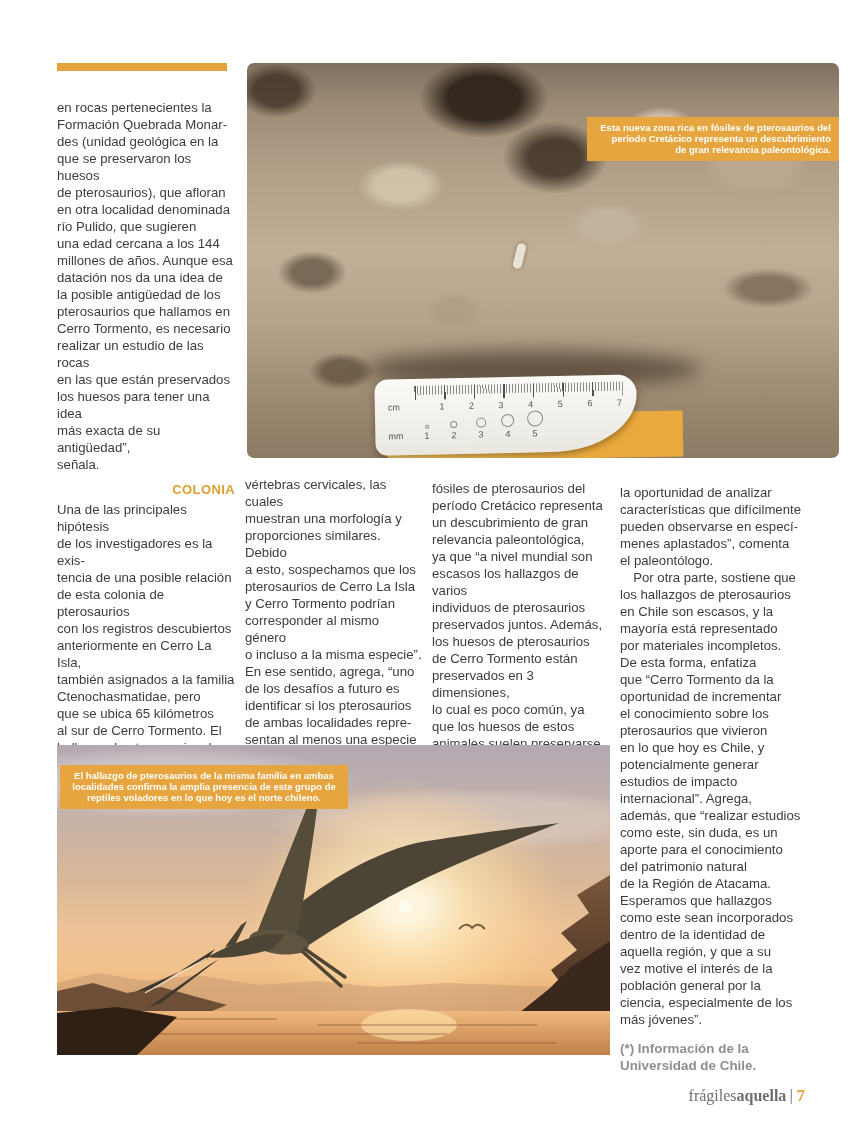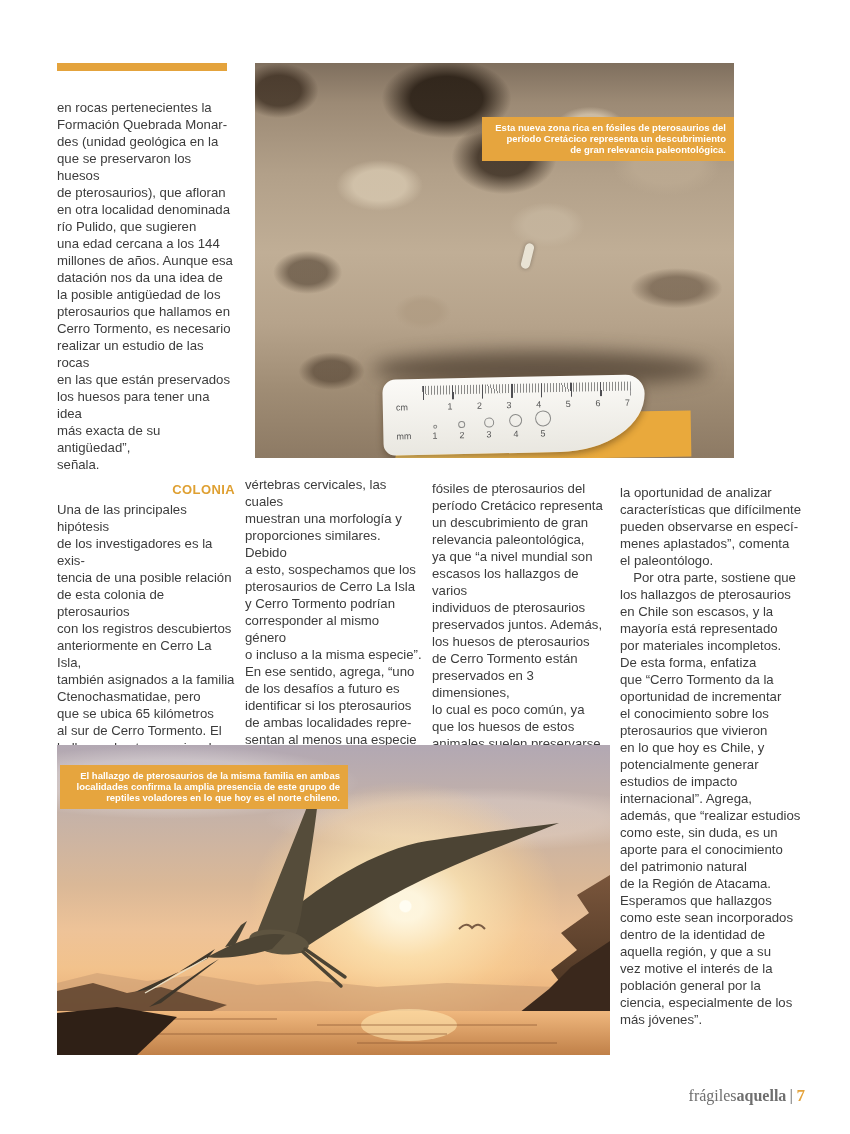--- a/index.html
+++ b/index.html
@@ -11,42 +11,42 @@
   
   .col{position:absolute;font-size:13.2px;line-height:17px;color:#3c3c3c;text-align:left;}
   .col1{left:57px;top:99px;width:178px;}
   .col2{left:245px;top:476px;width:178px;}
   .col3{left:432px;top:480px;width:178px;}
   .col4{left:620px;top:484px;width:190px;}
   .colonia{color:#DFA032;font-weight:bold;text-align:right;font-size:13px;
            letter-spacing:.4px;margin:8px 0 3px 0;}
   .credit{margin-top:12px;font-weight:bold;color:#8f8f8f;font-size:13.4px;line-height:17px;}
   
-  .photo-top{position:absolute;left:255px;top:63px;width:479px;height:395px;overflow:hidden;
+  .photo-top{position:absolute;left:247px;top:63px;width:592px;height:395px;overflow:hidden;
     background:
       radial-gradient(90px 55px at 40% 9%, rgba(35,25,16,.85) 0 40%, transparent 72%),
       radial-gradient(75px 52px at 52% 24%, rgba(40,28,18,.72) 0 35%, transparent 70%),
       radial-gradient(55px 38px at 5% 7%, rgba(50,36,24,.7) 0 40%, transparent 72%),
       radial-gradient(48px 30px at 11% 53%, rgba(55,40,26,.5) 0 40%, transparent 72%),
       radial-gradient(64px 28px at 88% 57%, rgba(70,52,36,.45) 0 40%, transparent 72%),
       radial-gradient(46px 26px at 70% 16%, rgba(208,192,168,.9) 0 45%, transparent 75%),
       radial-gradient(58px 34px at 26% 31%, rgba(213,198,174,.85) 0 45%, transparent 75%),
       radial-gradient(50px 30px at 61% 41%, rgba(198,182,159,.8) 0 45%, transparent 75%),
       radial-gradient(72px 40px at 86% 26%, rgba(188,170,146,.8) 0 45%, transparent 75%),
       radial-gradient(38px 24px at 35% 63%, rgba(175,155,130,.75) 0 45%, transparent 75%),
       radial-gradient(46px 26px at 16% 78%, rgba(60,44,30,.5) 0 40%, transparent 72%),
-      linear-gradient(180deg,#7f6f5e 0%,#9c8a75 10%,#b2a089 28%,#c0ae96 48%,#b6a38b 66%,#a08d75 82%,#8d7a64 100%);}
+      linear-gradient(180deg,#7f6f5e 0%,#9c8a75 10%,#b2a089 28%,#c0ae96 48%,#b6a38b 66%,#a08d75 82%,#8d7a64 100%); border-radius: 7px;}
   .shadow-band{position:absolute;left:118px;top:288px;width:336px;height:36px;
     background:rgba(45,32,22,.55);filter:blur(9px);border-radius:50%;}
   .bone{position:absolute;left:268px;top:180px;width:9px;height:26px;background:#e9e3d4;
     border-radius:5px;transform:rotate(14deg);box-shadow:0 0 4px rgba(0,0,0,.3);}
   .caption-box{position:absolute;background:#E6A53E;color:#ffffff;font-weight:bold;
     font-size:9.5px;line-height:11.2px;padding:5px 8px;}
   .caption-top{right:0;top:54px;width:236px;text-align:right;}
-  .caption-bottom{left:3px;top:20px;width:272px;text-align:right;}
+  .caption-bottom{left:3px;top:20px;width:272px;text-align:center;}
   
   .notebook{position:absolute;left:140px;top:350px;width:296px;height:46px;
     background:linear-gradient(96deg,#f6cb67,#e9a93c 70%);
     border-top-left-radius:170px 42px;transform:rotate(-1deg);}
   
   .ruler{position:absolute;left:128px;top:314px;width:262px;height:76px;
     background:linear-gradient(180deg,#fbfaf7,#e9e7e0);
     border-radius:14px 20px 90px 12px / 14px 20px 60px 12px;
     transform:rotate(-1.2deg);box-shadow:0 3px 7px rgba(60,40,20,.45);color:#555;}
   .ticks-minor{position:absolute;left:40px;right:14px;top:7px;height:9px;
@@ -228,20 +228,22 @@
 del patrimonio natural
 de la Región de Atacama.
 Esperamos que hallazgos
 como este sean incorporados
 dentro de la identidad de
 aquella región, y que a su
 vez motive el interés de la
 población general por la
 ciencia, especialmente de los
 más jóvenes”.</div>
+    <div class="credit prelines">(*) Información de la
+Universidad de Chile.</div>
   </div>
 
   <div class="photo-bottom">
     <svg width="553" height="310" viewBox="0 0 553 310">
       <defs>
         <linearGradient id="cliffG" x1="0" y1="0" x2="0" y2="1">
           <stop offset="0" stop-color="#7a563c"></stop>
             <stop offset="1" stop-color="#45301f"></stop>
         </linearGradient>
         <linearGradient id="waterG" x1="0" y1="0" x2="0" y2="1">

